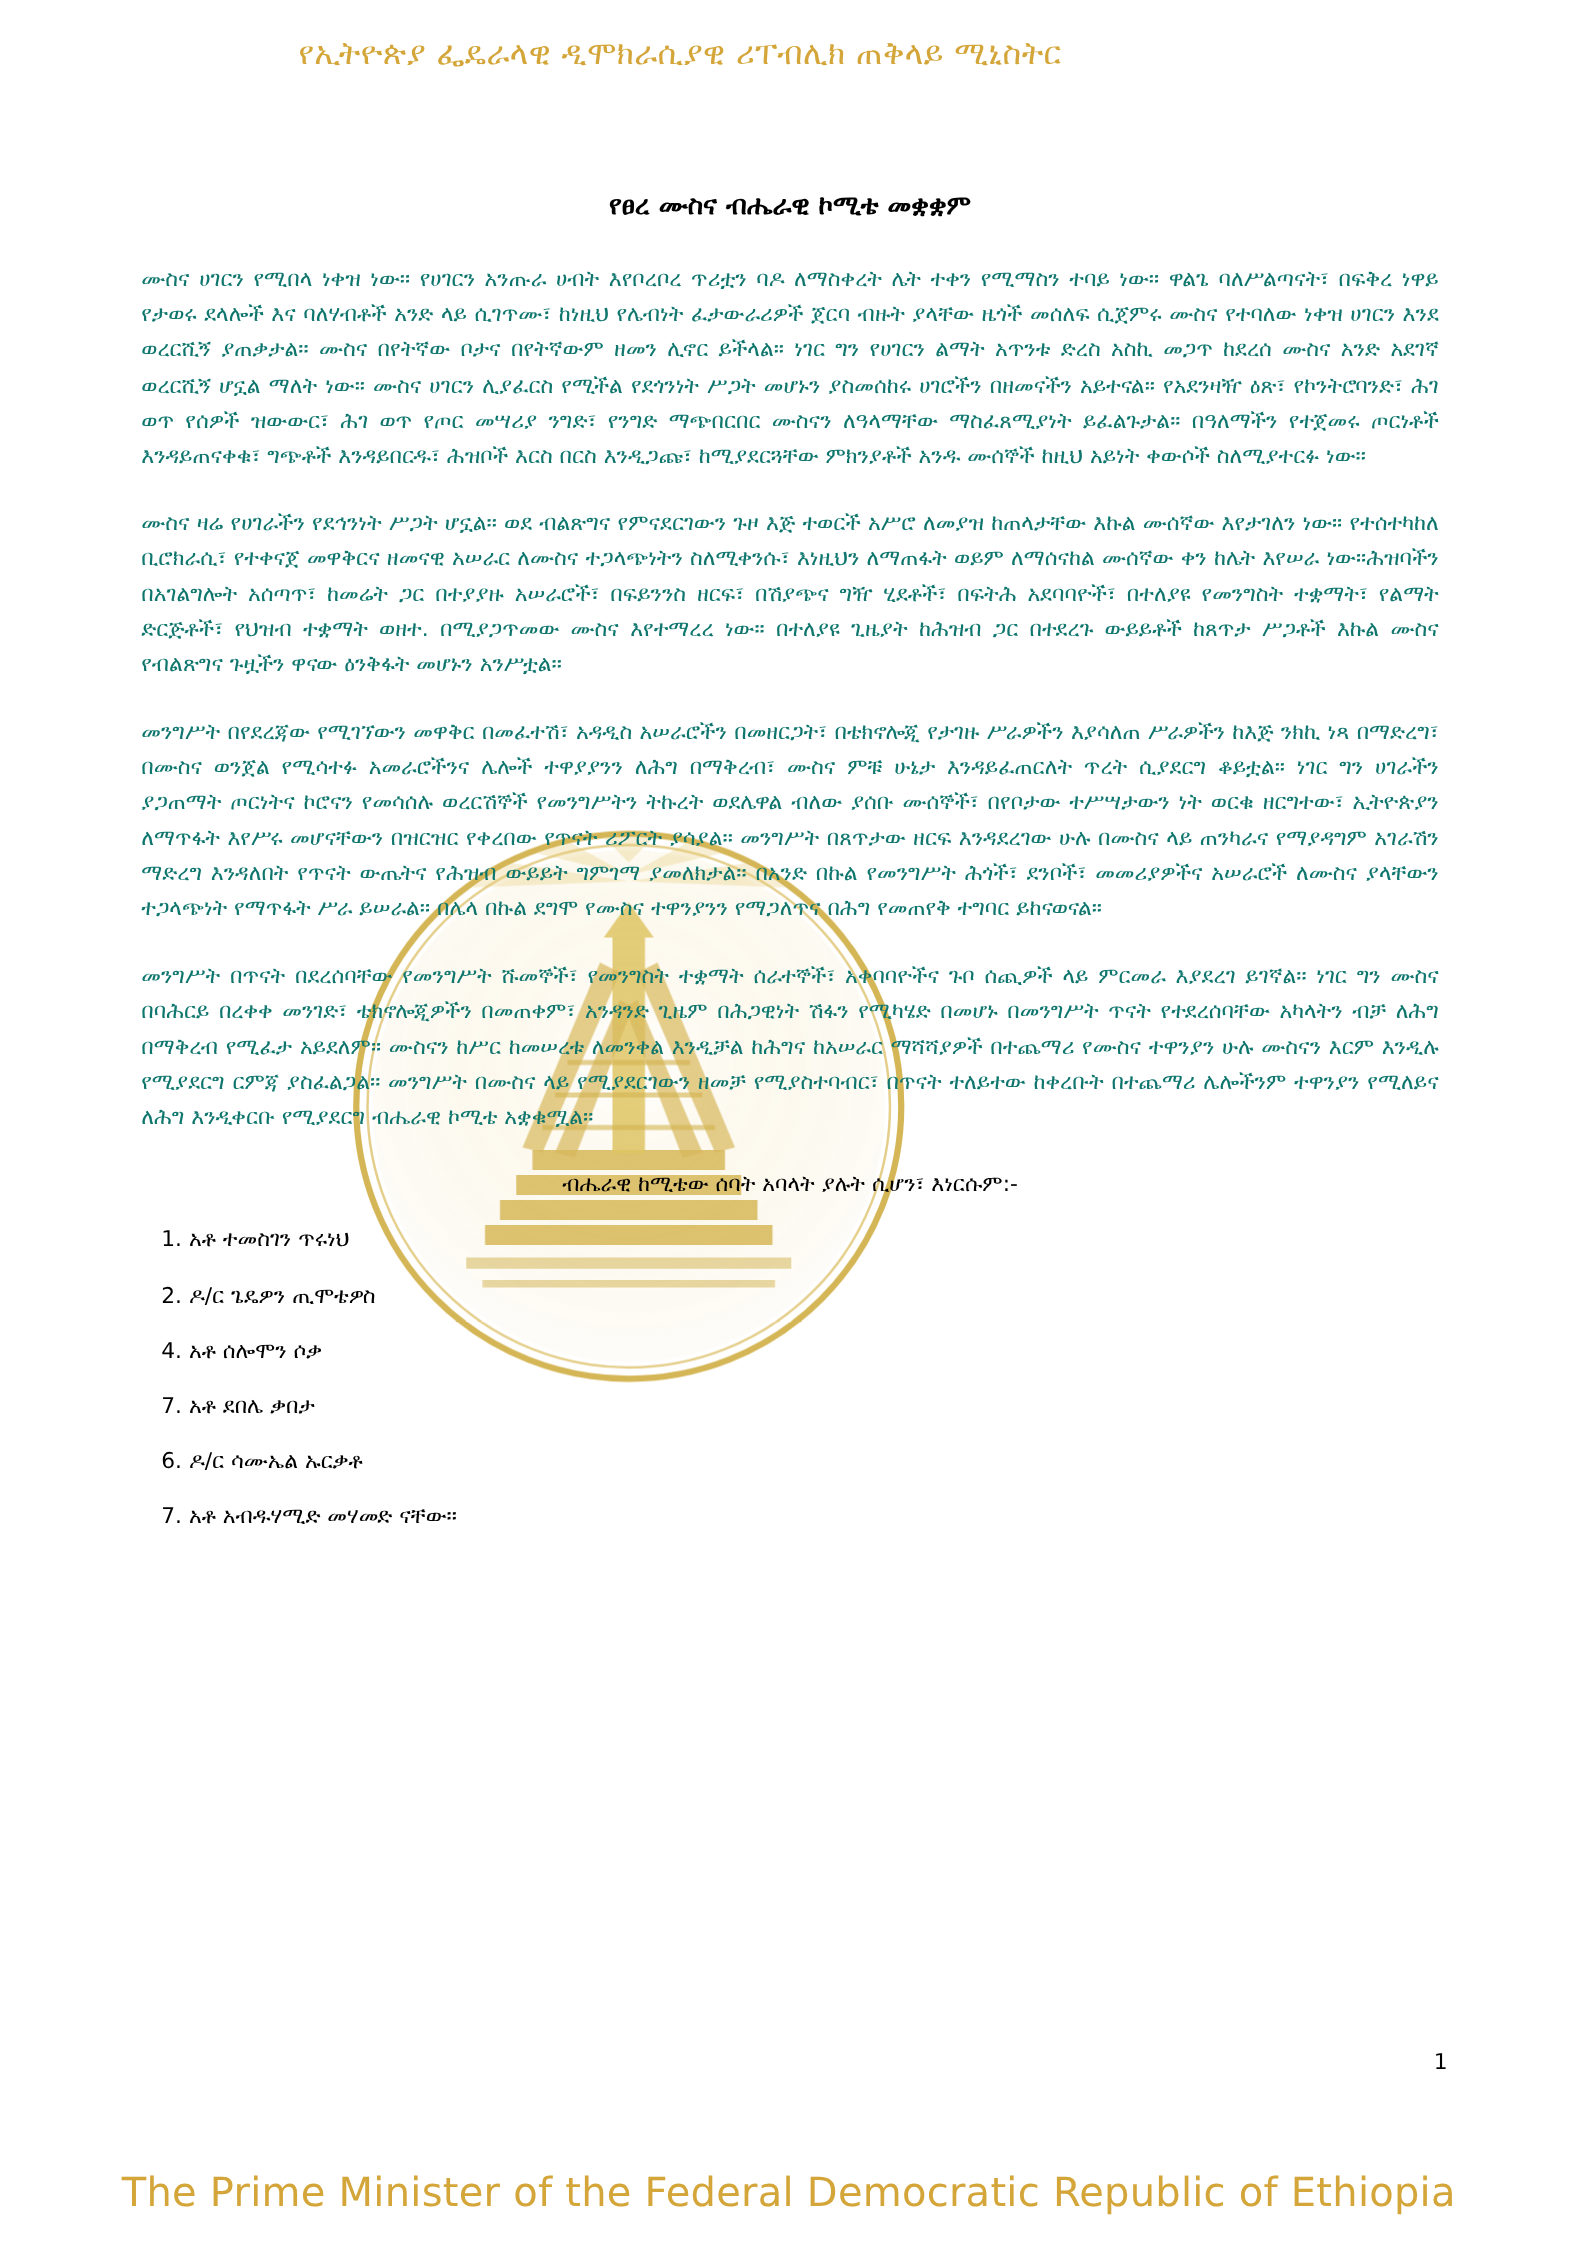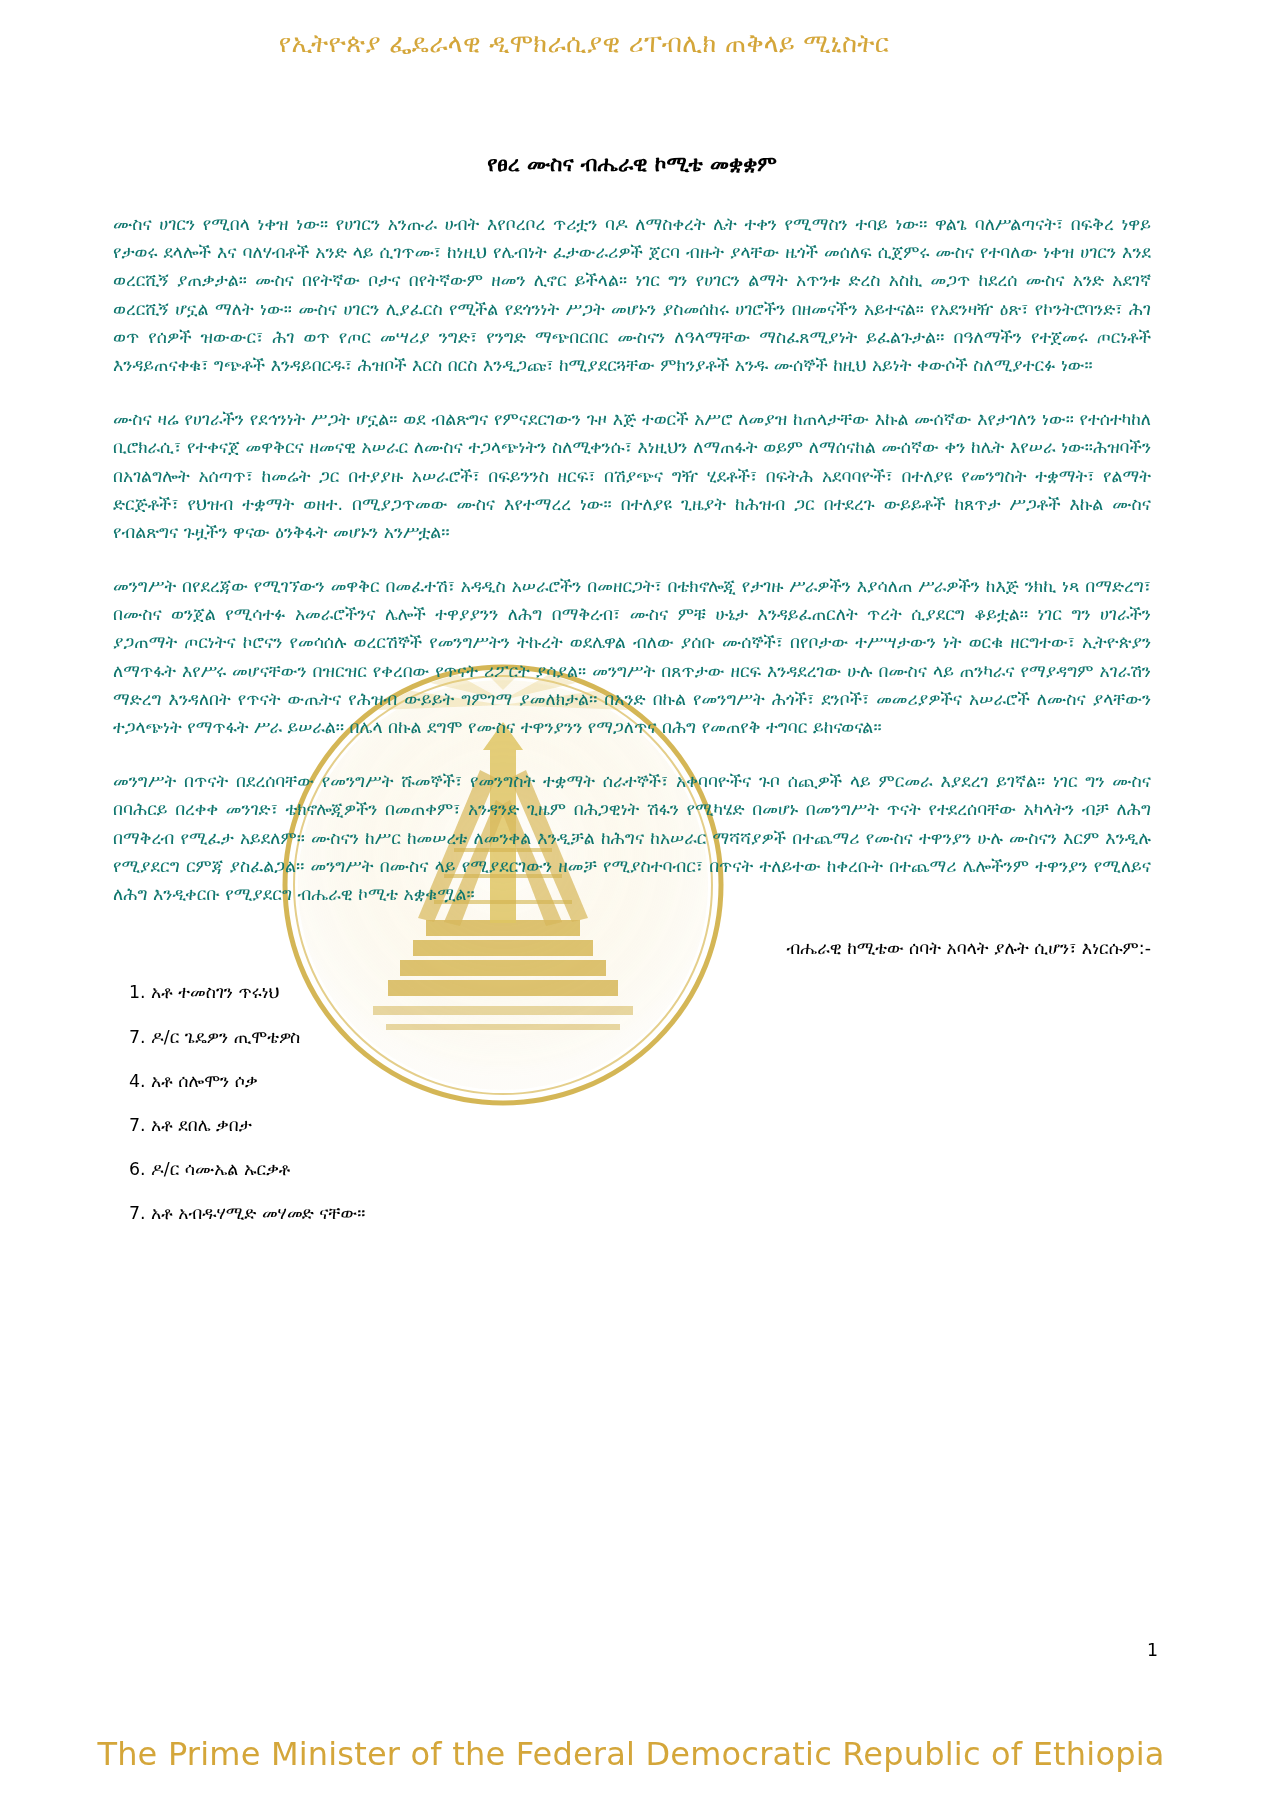--- a/index.html
+++ b/index.html
@@ -21,21 +21,20 @@
     position: absolute;
     top: 28px;
     left: 0;
     width: 1088px;
     text-align: center;
     color: #d4a63a;
     font-size: 25.5px;
     letter-spacing: 0.3px;
     font-family: "DejaVu Sans", "Liberation Sans", sans-serif;
     z-index: 5;
-    margin-left: 40px;
   }
 
   
   .watermark {
     position: absolute;
     left: 268px;
     top: 650px;
     width: 470px;
     height: 470px;
     z-index: 1;
@@ -63,21 +62,21 @@
     margin: 0 0 26px 0;
     text-align: justify;
     font-size: 17.4px;
     line-height: 1.62;
     color: #0f766e;
   }
   .list-intro {
     margin: 16px 0 0 0;
     font-size: 17.4px;
     line-height: 1.62;
-    text-align: right;
+    text-align: center;
   }
   ol.names {
     list-style: none;
     margin: 0;
     padding: 0;
     font-size: 17.4px;
     line-height: 1.62;
   }
   ol.names li {
     margin: 16px;
@@ -184,21 +183,21 @@
 
     <p class="para">ሙስና ሀገርን የሚበላ ነቀዝ ነው፡፡ የሀገርን አንጡራ ሀብት እየቦረቦረ ጥሪቷን ባዶ ለማስቀረት ሌት ተቀን የሚማስን ተባይ ነው፡፡ ዋልጌ ባለሥልጣናት፣ በፍቅረ ነዋይ የታወሩ ደላሎች እና ባለሃብቶች አንድ ላይ ሲገጥሙ፣ ከነዚህ የሌብነት ፈታውራሪዎች ጀርባ ብዙት ያላቸው ዜጎች መሰለፍ ሲጀምሩ ሙስና የተባለው ነቀዝ ሀገርን እንደ ወረርሺኝ ያጠቃታል፡፡ ሙስና በየትኛው ቦታና በየትኛውም ዘመን ሊኖር ይችላል፡፡ ነገር ግን የሀገርን ልማት አጥንቱ ድረስ አስኪ መጋጥ ከደረሰ ሙስና አንድ አደገኛ ወረርሺኝ ሆኗል ማለት ነው፡፡ ሙስና ሀገርን ሊያፈርስ የሚችል የደጎንነት ሥጋት መሆኑን ያስመሰከሩ ሀገሮችን በዘመናችን አይተናል፡፡ የአደንዛዥ ዕጽ፣ የኮንትሮባንድ፣ ሕገ ወጥ የሰዎች ዝውውር፣ ሕገ ወጥ የጦር መሣሪያ ንግድ፣ የንግድ ማጭበርበር ሙስናን ለዓላማቸው ማስፈጸሚያነት ይፈልጉታል፡፡ በዓለማችን የተጀመሩ ጦርነቶች እንዳይጠናቀቁ፣ ግጭቶች እንዳይበርዱ፣ ሕዝቦች እርስ በርስ እንዲጋጩ፣ ከሚያደርጓቸው ምክንያቶች አንዱ ሙሰኞች ከዚህ አይነት ቀውሶች ስለሚያተርፉ ነው፡፡</p>
     <p class="para">ሙስና ዛሬ የሀገራችን የደኅንነት ሥጋት ሆኗል፡፡ ወደ ብልጽግና የምናደርገውን ጉዞ እጅ ተወርች አሥሮ ለመያዝ ከጠላታቸው እኩል ሙሰኛው እየታገለን ነው። የተሰተካከለ ቢሮክራሲ፣ የተቀናጀ መዋቅርና ዘመናዊ አሠራር ለሙስና ተጋላጭነትን ስለሚቀንሱ፣ እነዚህን ለማጠፋት ወይም ለማሰናከል ሙሰኛው ቀን ከሌት እየሠራ ነው።ሕዝባችን በአገልግሎት አሰጣጥ፣ ከመሬት ጋር በተያያዙ አሠራሮች፣ በፍይንንስ ዘርፍ፣ በሽያጭና ግዥ ሂደቶች፣ በፍትሕ አደባባዮች፣ በተለያዩ የመንግስት ተቋማት፣ የልማት ድርጅቶች፣ የህዝብ ተቋማት ወዘተ. በሚያጋጥመው ሙስና እየተማረረ ነው፡፡ በተለያዩ ጊዜያት ከሕዝብ ጋር በተደረጉ ውይይቶች ከጸጥታ ሥጋቶች እኩል ሙስና የብልጽግና ጉዟችን ዋናው ዕንቅፋት መሆኑን አንሥቷል፡፡</p>
     <p class="para">መንግሥት በየደረጃው የሚገኘውን መዋቅር በመፈተሽ፣ አዳዲስ አሠራሮችን በመዘርጋት፣ በቴክኖሎጂ የታገዙ ሥራዎችን እያሳለጠ ሥራዎችን ከእጅ ንክኪ ነጻ በማድረግ፣ በሙስና ወንጀል የሚሳተፉ አመራሮችንና ሌሎች ተዋያያንን ለሕግ በማቅረብ፣ ሙስና ምቹ ሁኔታ እንዳይፈጠርለት ጥረት ሲያደርግ ቆይቷል፡፡ ነገር ግን ሀገራችን ያጋጠማት ጦርነትና ኮሮናን የመሳሰሉ ወረርሽኞች የመንግሥትን ትኩረት ወደሌዋል ብለው ያሰቡ ሙሰኞች፣ በየቦታው ተሥሣታውን ነት ወርቁ ዘርግተው፣ ኢትዮጵያን ለማጥፋት እየሥሩ መሆናቸውን በዝርዝር የቀረበው የጥናት ሪፖርት ያሳያል፡፡ መንግሥት በጸጥታው ዘርፍ እንዳደረገው ሁሉ በሙስና ላይ ጠንካራና የማያዳግም አገራሽን ማድረግ እንዳለበት የጥናት ውጤትና የሕዝብ ውይይት ግምገማ ያመለክታል፡፡ በአንድ በኩል የመንግሥት ሕጎች፣ ደንቦች፣ መመሪያዎችና አሠራሮች ለሙስና ያላቸውን ተጋላጭነት የማጥፋት ሥራ ይሠራል፡፡ በሌላ በኩል ደግሞ የሙስና ተዋንያንን የማጋለጥና በሕግ የመጠየቅ ተግባር ይከናወናል፡፡</p>
     <p class="para">መንግሥት በጥናት በደረሰባቸው የመንግሥት ሹመኞች፣ የመንግስት ተቋማት ሰራተኞች፣ አቀባባዮችና ጉቦ ሰጪዎች ላይ ምርመራ እያደረገ ይገኛል፡፡ ነገር ግን ሙስና በባሕርይ በረቀቀ መንገድ፣ ቴክኖሎጂዎችን በመጠቀም፣ አንዳንድ ጊዜም በሕጋዊነት ሽፋን የሚካሄድ በመሆኑ በመንግሥት ጥናት የተደረሰባቸው አካላትን ብቻ ለሕግ በማቅረብ የሚፈታ አይደለም፡፡ ሙስናን ከሥር ከመሠረቱ ለመንቀል እንዲቻል ከሕግና ከአሠራር ማሻሻያዎች በተጨማሪ የሙስና ተዋንያን ሁሉ ሙስናን እርም እንዲሉ የሚያደርግ ርምጃ ያስፈልጋል፡፡ መንግሥት በሙስና ላይ የሚያደርገውን ዘመቻ የሚያስተባብር፣ በጥናት ተለይተው ከቀረቡት በተጨማሪ ሌሎችንም ተዋንያን የሚለይና ለሕግ እንዲቀርቡ የሚያደርግ ብሔራዊ ኮሚቴ አቋቁሟል፡፡</p>
 
     <p class="list-intro">ብሔራዊ ከሚቴው ሰባት አባላት ያሉት ሲሆን፣ እነርሱም:-</p>
 
     <ol class="names">
       <li>1. አቶ ተመስገን ጥሩነህ</li>
-      <li>7. ዶ/ር ጌዴዎን ጢሞቴዎስ</li>
+      <li>2. ዶ/ር ጌዴዎን ጢሞቴዎስ</li>
       <li>4. አቶ ሰሎሞን ሶቃ</li>
       <li>7. አቶ ደበሌ ቃበታ</li>
       <li>6. ዶ/ር ሳሙኤል ኡርቃቶ</li>
       <li>7. አቶ አብዱሃሚድ መሃመድ ናቸው፡፡</li>
     </ol>
   </div>
 
   <div class="page-number">1</div>
 
   <div class="doc-footer">The Prime Minister of the Federal Democratic Republic of Ethiopia</div>

